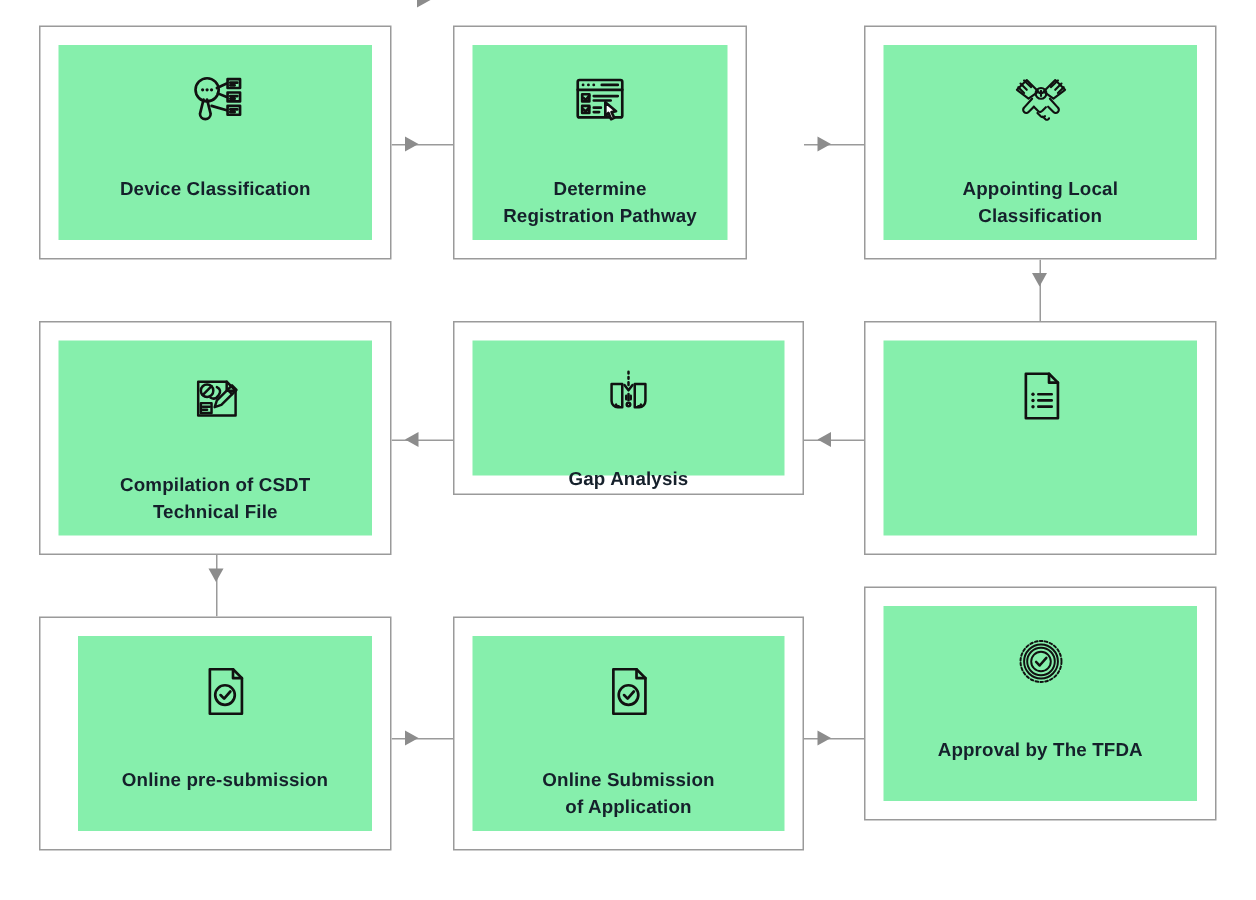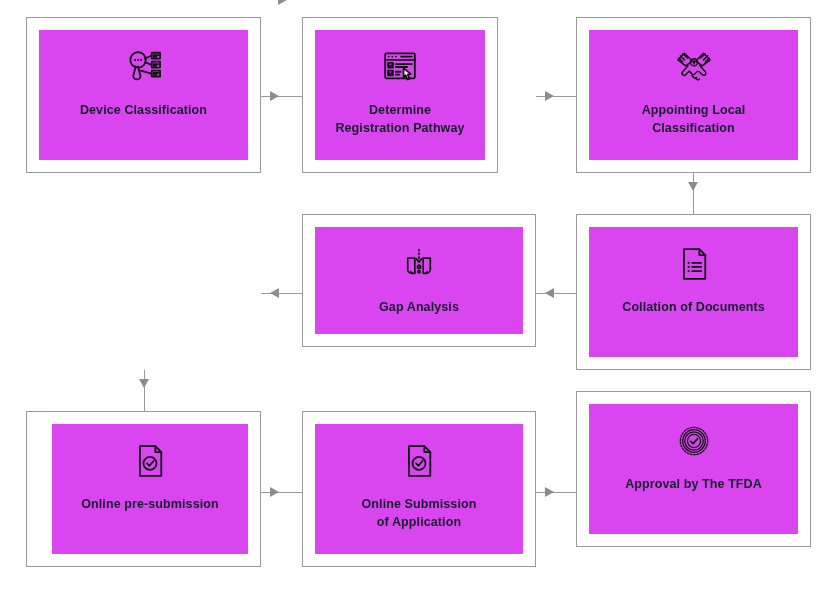--- a/index.html
+++ b/index.html
@@ -12,26 +12,27 @@
   #flow-root { position: relative; width: 837px; height: 600px; }
 
   .node {
     position: absolute;
     background: #ffffff;
     border: 1.4px solid #9a9a9a;
     padding: 12px;
   }
   .node-inner {
     width: 100%; height: 100%;
-    background: #d946ef;
+    background: #86efac;
     display: flex;
     flex-direction: column;
     align-items: center;
     justify-content: flex-start;
     padding-top: 16px;
+    gap: 16px;
   }
   .node-icon {
     width: 42px; height: 42px;
     display: flex; align-items: center; justify-content: center;
     margin-bottom: 14px;
   }
   .node-icon svg { width: 38px; height: 38px; display: block; }
   .node-label {
     font-size: 12.5px;
     font-weight: 700;
@@ -172,22 +173,41 @@
           <path d="M24 39 l5 5 a3 3 0 0 0 4.5 -0.5 l4 -4"></path>
           <path d="M28 46 l4 4 a3 3 0 0 0 4.5 -0.5"></path>
           <path d="M34 50 l3 3 a2.5 2.5 0 0 0 4 -1"></path>
         </svg>
       </div>
       <div class="node-label">Appointing Local
 Classification</div>
     </div>
   </div>
 
-
-  <div class="node" style="left:302px; top:214px; width:234px; height:133px;">
+  <div class="node" style="left:26px; top:214px; width:235px; height:156px;">
+    <div class="node-inner">
+      <div class="node-icon">
+        <svg viewBox="0 0 64 64" fill="none" stroke="#111" stroke-width="2.8" stroke-linecap="round" stroke-linejoin="round">
+          <path d="M12 16 H44 L54 26 V54 H12 Z"></path>
+          <path d="M44 16 V26 H54"></path>
+          <circle cx="22" cy="26" r="7"></circle>
+          <path d="M17 31 L27 21"></path>
+          <path d="M33 22 q6 3 2 9 q-4 6 -9 3"></path>
+          <rect x="15" y="40" width="12" height="11"></rect>
+          <path d="M17 44 h8 M17 47.5 h5"></path>
+          <path d="M50 20 L33 37 l-2.5 7.5 7.5 -2.5 17 -17 z"></path>
+          <path d="M45 25 l5 5"></path>
+        </svg>
+      </div>
+      <div class="node-label">Compilation of CSDT
+Technical File</div>
+    </div>
+  </div>
+
+  <div class="node" style="left:302px; top:214px; width:234px; height:116px;">
     <div class="node-inner">
       <div class="node-icon">
         <svg viewBox="0 0 64 64" fill="none" stroke="#111" stroke-width="2.8" stroke-linecap="round" stroke-linejoin="round">
           <path d="M32 8 v2 M32 14 v2 M32 20 v3"></path>
           <path d="M27.5 23 L32 29 L36.5 23"></path>
           <path d="M13 22 h12 v26 h-5 a7 7 0 0 1 -7 -7 z"></path>
           <path d="M51 22 h-12 v26 h5 a7 7 0 0 0 7 -7 z"></path>
           <path d="M18 45 a3 3 0 0 0 3 2"></path>
           <path d="M46 45 a3 3 0 0 1 -3 2"></path>
           <path d="M32 33 v7"></path>
@@ -204,21 +224,20 @@
       <div class="node-icon">
         <svg viewBox="0 0 64 64" fill="none" stroke="#111" stroke-width="3" stroke-linecap="round" stroke-linejoin="round">
           <path d="M15 7 H41 L51 17 V57 H15 Z"></path>
           <path d="M41 7 V17 H51"></path>
           <circle cx="23" cy="30" r="1.9" fill="#111" stroke="none"></circle>
           <circle cx="23" cy="37" r="1.9" fill="#111" stroke="none"></circle>
           <circle cx="23" cy="44" r="1.9" fill="#111" stroke="none"></circle>
           <path d="M29 30 H44 M29 37 H44 M29 44 H44"></path>
         </svg>
       </div>
-      <div class="node-label">Collation of Documents</div>
     </div>
   </div>
 
   <div class="node" style="left:26px; top:411px; width:235px; height:156px;padding-left:25px;">
     <div class="node-inner">
       <div class="node-icon">
         <svg viewBox="0 0 64 64" fill="none" stroke="#111" stroke-width="3" stroke-linecap="round" stroke-linejoin="round">
           <path d="M15 7 H41 L51 17 V57 H15 Z"></path>
           <path d="M41 7 V17 H51"></path>
           <circle cx="32" cy="36" r="11"></circle>

